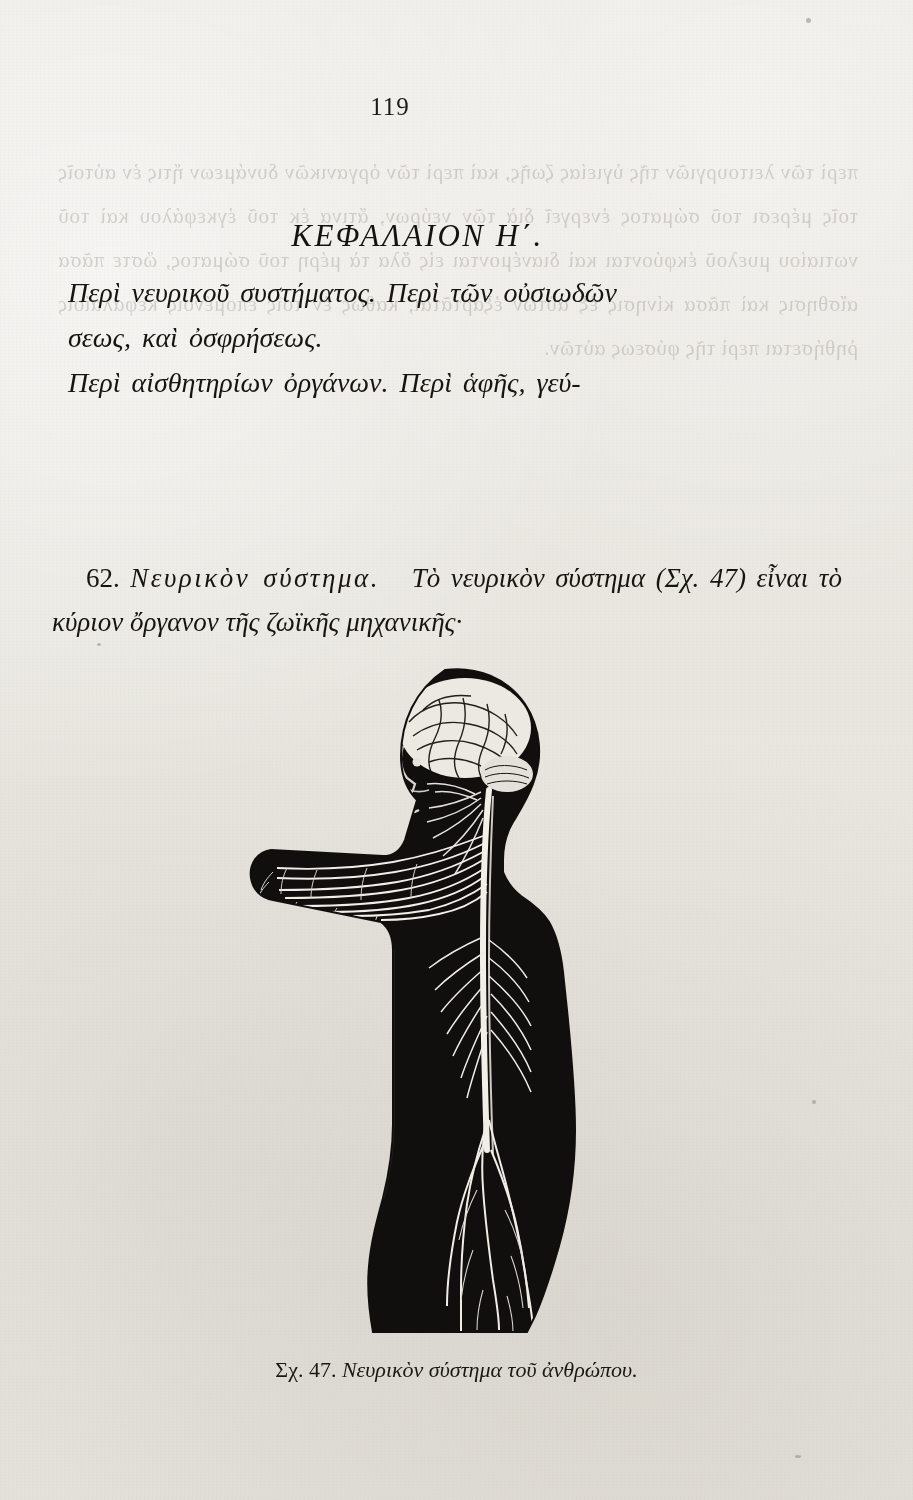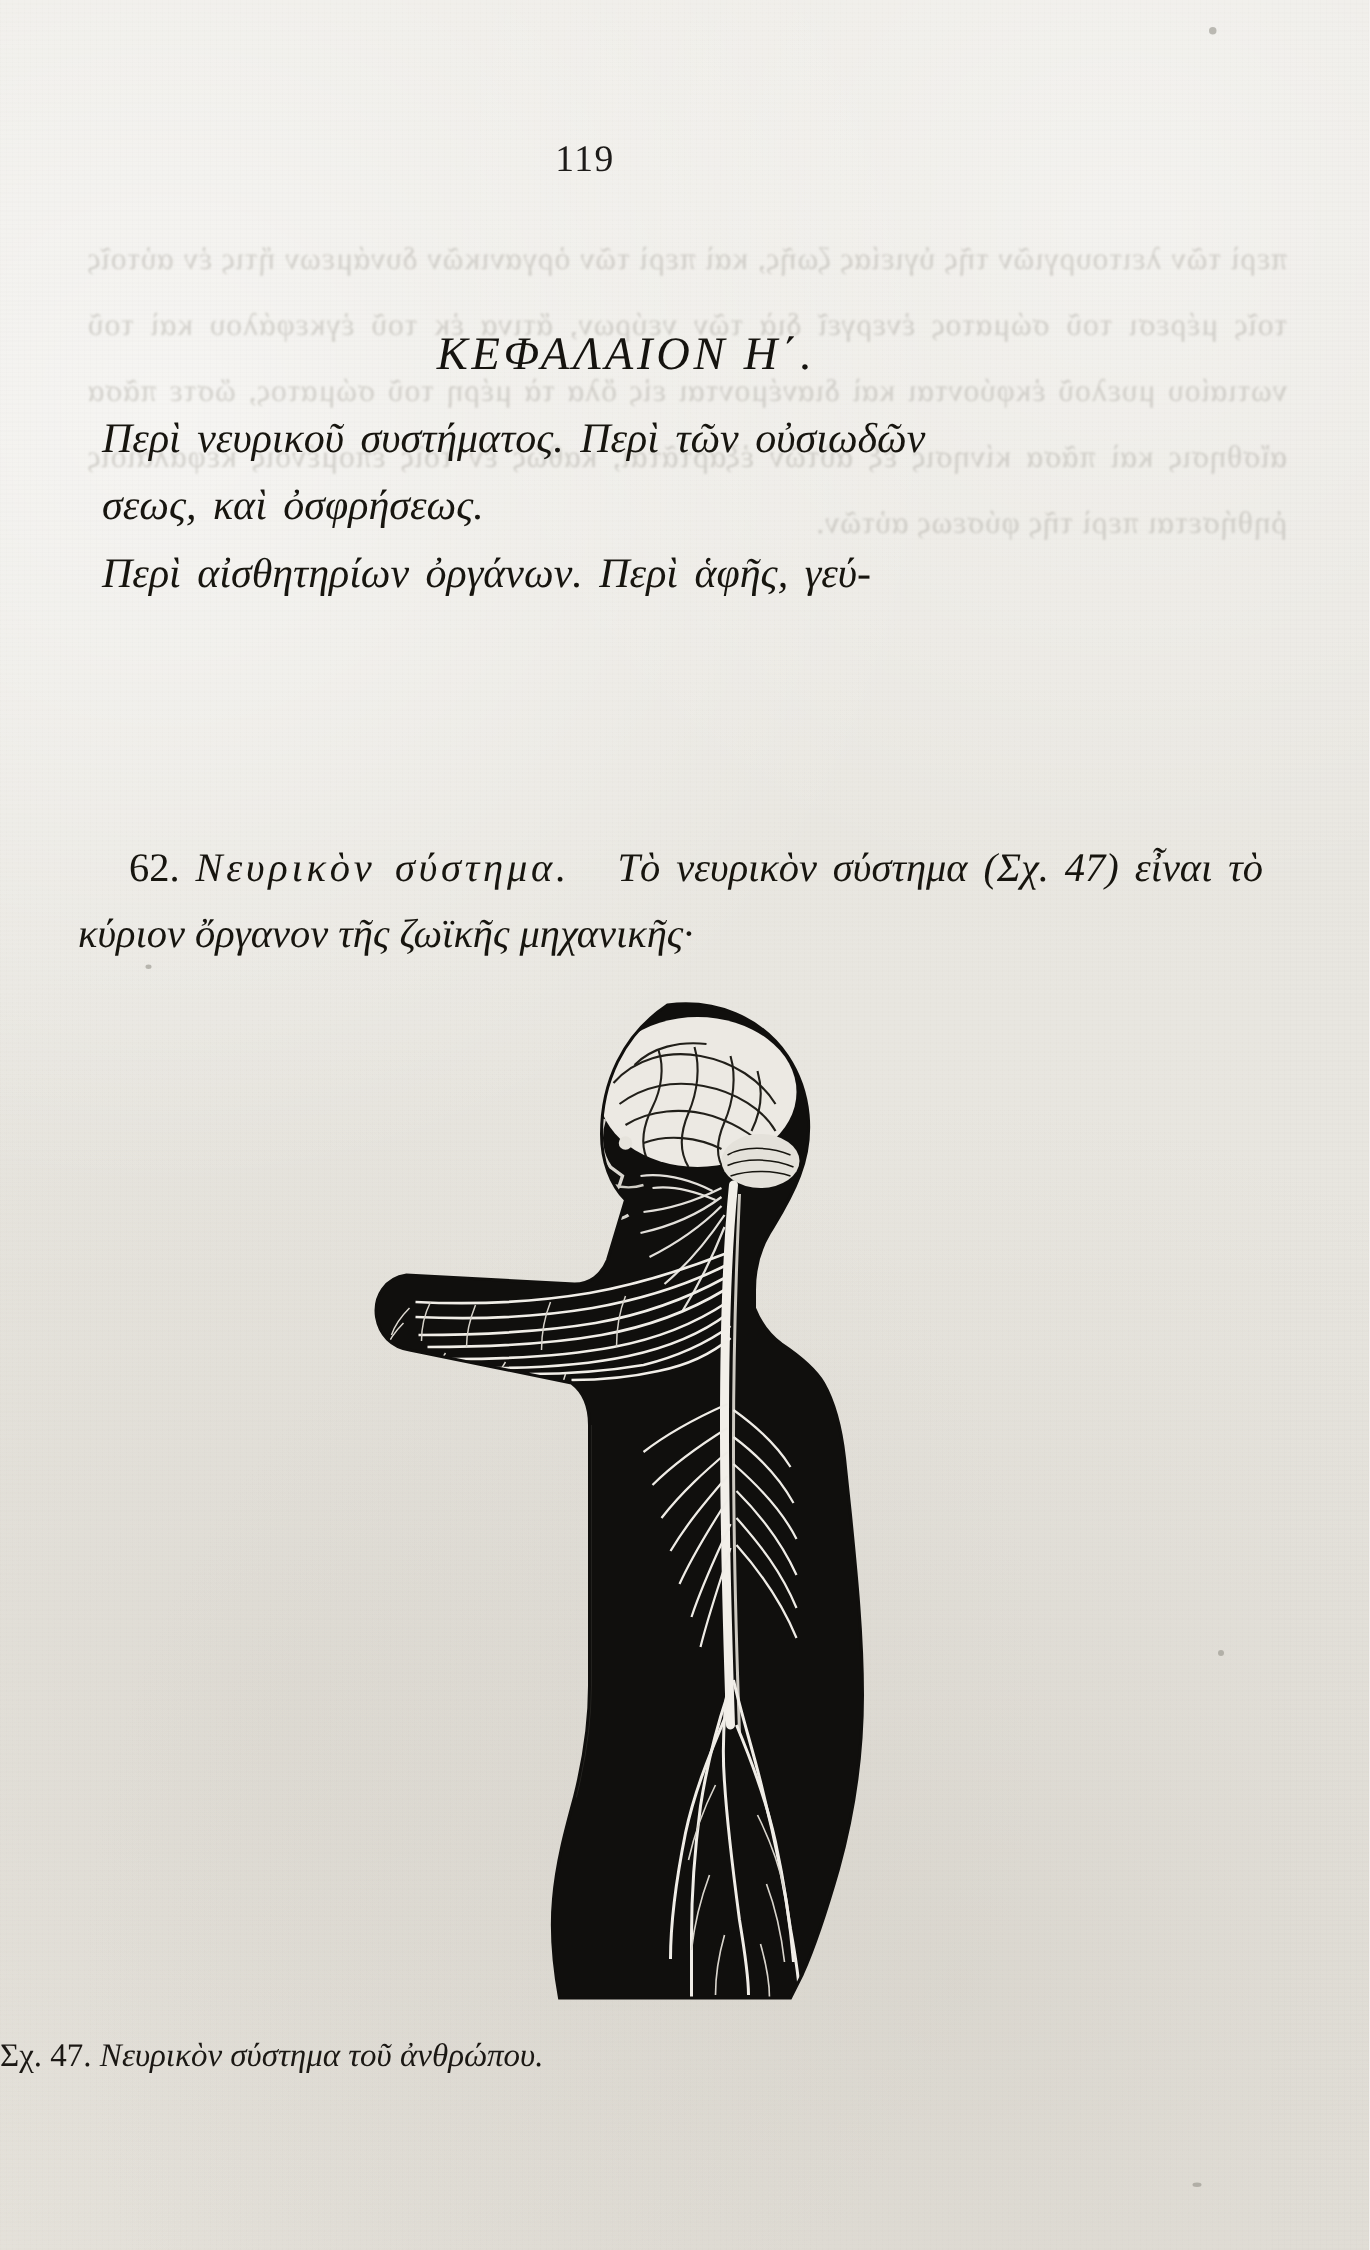--- a/index.html
+++ b/index.html
@@ -129,21 +129,21 @@
     left: 0;
     width: 913px;
     height: 700px;
   }
   .figure svg { display: block; margin: 0 auto; }
   .figure-caption {
     position: absolute;
     top: 1357px;
     left: 0;
     width: 913px;
-    text-align: left;
+    text-align: center;
     font-size: 22px;
     color: #1b1814;
     font-style: normal;
   }
   .figure-caption .it { font-style: italic; }
   
   .speck {
     position: absolute;
     background: #8d8a82;
     border-radius: 50%;

